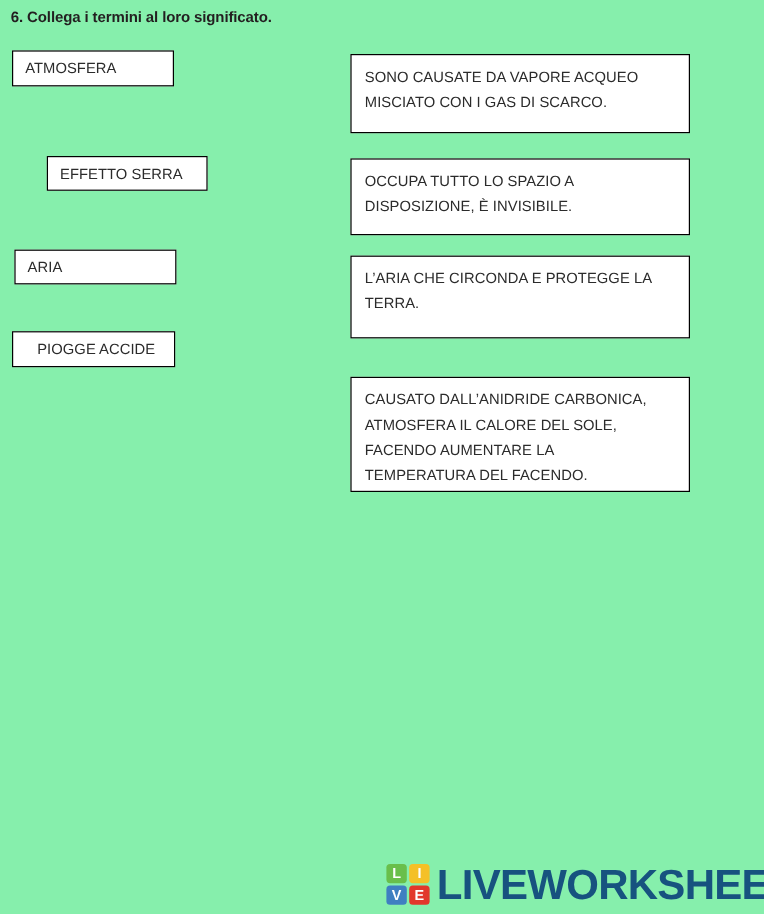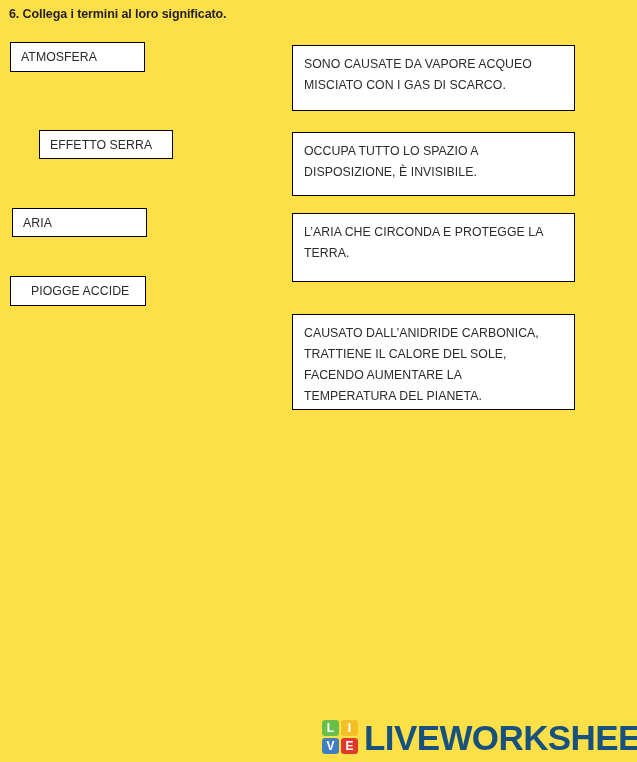--- a/index.html
+++ b/index.html
@@ -14,21 +14,21 @@
     position: relative;
     overflow: hidden;
     font-family: "Liberation Sans", sans-serif;
     color: #231f20;
   }
 
   #worksheet-page {
     position: relative;
     width: 637px;
     height: 762px;
-    background: #fde047;
+    background: #86efac;
   }
 
   
   .question-heading {
     position: absolute;
     left: 9px;
     top: 7px;
     font-size: 12.5px;
     font-weight: bold;
     letter-spacing: -0.1px;
@@ -154,23 +154,23 @@
     <span class="def-line">MISCIATO CON I GAS DI SCARCO.</span>
   </div>
 
   <div class="definition-box" id="definition-box-3">
     <span class="def-line">L’ARIA CHE CIRCONDA E PROTEGGE LA</span>
     <span class="def-line">TERRA.</span>
   </div>
 
   <div class="definition-box" id="definition-box-4">
     <span class="def-line">CAUSATO DALL’ANIDRIDE CARBONICA,</span>
-    <span class="def-line">TRATTIENE IL CALORE DEL SOLE,</span>
+    <span class="def-line">ATMOSFERA IL CALORE DEL SOLE,</span>
     <span class="def-line">FACENDO AUMENTARE LA</span>
-    <span class="def-line">TEMPERATURA DEL PIANETA.</span>
+    <span class="def-line">TEMPERATURA DEL FACENDO.</span>
   </div>
 
   <div id="footer-logo">
     <div id="logo-mark">
       <span class="logo-tile" id="logo-tile-l">L</span>
       <span class="logo-tile" id="logo-tile-i">I</span>
       <span class="logo-tile" id="logo-tile-v">V</span>
       <span class="logo-tile" id="logo-tile-e">E</span>
     </div>
     <div id="logo-wordmark">LIVEWORKSHEETS</div>

